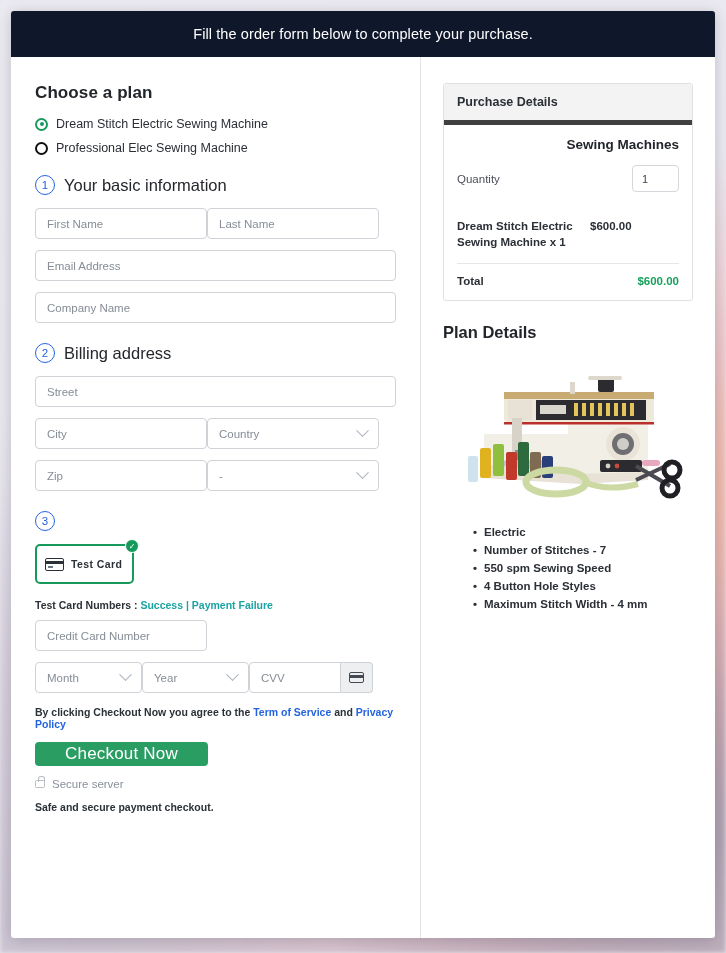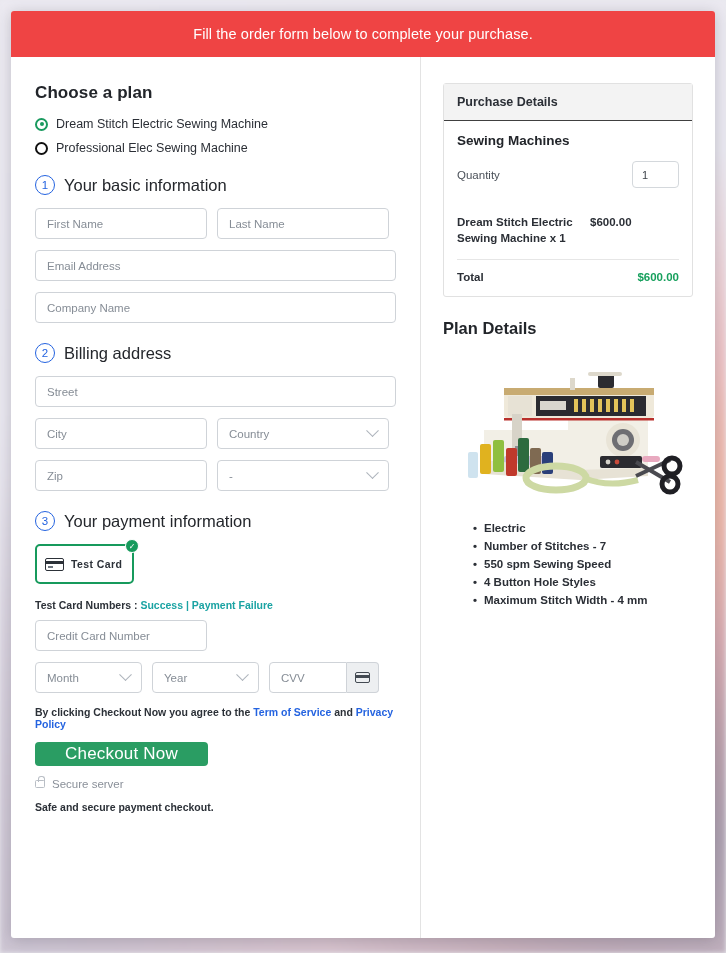--- a/index.html
+++ b/index.html
@@ -21,21 +21,21 @@
       linear-gradient(170deg, #eceaf1 0%, #e9e7ef 38%, #ddd7e2 62%, #cfc6d3 100%);
     filter: blur(2px);
   }
   #card {
     position:absolute; left:11px; top:11px; width:704px; height:927px;
     background:#fff; border-radius:3px;
     box-shadow:0 2px 14px rgba(40,40,60,.22);
     overflow:hidden;
   }
   #banner {
-    height:46px; background:#ef4444; color:#fff;
+    height:46px; background:#0f172a; color:#fff;
     display:flex; align-items:center; justify-content:center;
     font-size:14.5px; letter-spacing:.1px;
   }
   #body { display:flex; height:881px; }
   #left { width:409px; padding:26px 24px 0 24px; position:relative; }
   #vdiv { width:1px; background:#e3e3e3; margin-top:0; }
   #right { flex:1; padding:26px 22px 0 22px; }
 
   h2.sec { font-size:17px; font-weight:700; color:#22252a; margin:0 0 14px 0; letter-spacing:.1px; }
 
@@ -46,21 +46,21 @@
   .radio-label { font-size:12.5px; color:#2b2f36; }
 
   .step { display:flex; align-items:center; margin:20px 0 13px 0; }
   .step-num {
     width:20px; height:20px; border-radius:50%; border:1.6px solid #2463e0;
     color:#2463e0; font-size:11.5px; display:flex; align-items:center; justify-content:center;
     margin-right:9px; flex:none; font-weight:500;
   }
   .step-title { font-size:16.5px; color:#24272c; }
 
-  .row { display:flex; gap:10px; margin-bottom:11px; }
+  .row { display:flex; margin-bottom:11px; }
   .field {
     height:31px; border:1px solid #cfd3d8; border-radius:4px; background:#fff;
     display:flex; align-items:center; padding:0 11px;
     font-size:11.5px; color:#868d96; width:100%;
   }
   .field.half { width:172px; flex:none; }
   .sel { justify-content:space-between; }
   .chev { width:9px; height:9px; border-right:1.5px solid #aeb4bc; border-bottom:1.5px solid #aeb4bc; transform:rotate(45deg) translate(-2px,-2px); flex:none; }
 
   .paycard {
@@ -73,21 +73,21 @@
   .paycard .lbl { font-size:10.5px; color:#2c3138; font-weight:600; letter-spacing:.4px;}
   .badge {
     position:absolute; right:-7px; top:-7px; width:14px; height:14px; border-radius:50%;
     background:#169a5c; border:1.5px solid #fff; color:#fff; font-size:8px;
     display:flex; align-items:center; justify-content:center;
   }
   .testnums { font-size:10.5px; color:#2c3138; margin-bottom:9px; font-weight:600;}
   .testnums a { color:#1aa3a3; text-decoration:none; font-weight:600;}
   .testnums .bar { color:#1aa3a3; }
 
-  .cvvwrap { display:flex; width:110px; flex:none; }
+  .cvvwrap { display:flex; width:124px; flex:none; }
   .cvvwrap .field { border-top-right-radius:0; border-bottom-right-radius:0; }
   .cvvbtn {
     width:32px; height:31px; border:1px solid #cfd3d8; border-left:none;
     border-top-right-radius:4px; border-bottom-right-radius:4px;
     background:#edeff1; display:flex; align-items:center; justify-content:center; flex:none;
   }
   .cvvbtn .cc2 { width:15px; height:11px; border:1.3px solid #434a52; border-radius:2px; position:relative;}
   .cvvbtn .cc2::before{content:"";position:absolute;left:0;right:0;top:1.5px;height:3px;background:#434a52;}
 
   .terms { font-size:10.5px; color:#2c3138; font-weight:600; margin:13px 0 12px 0; }
@@ -96,23 +96,23 @@
     width:173px; height:24px; background:#2a9d63; border:none; border-radius:4px;
     color:#fff; font-size:17px; cursor:pointer; letter-spacing:.2px;
   }
   .secure { display:flex; align-items:center; margin:12px 0 11px 0; font-size:11.5px; color:#8a9099;}
   .lock { width:10px; height:8px; border:1.4px solid #b9bec5; border-radius:1.5px; position:relative; margin-right:7px; flex:none;}
   .lock::before{content:"";position:absolute;left:1.5px;top:-5px;width:5px;height:5px;border:1.4px solid #b9bec5;border-bottom:none;border-radius:3px 3px 0 0;}
   .safenote { font-size:10.5px; color:#2c3138; font-weight:600;}
 
   
   #purchase { border:1px solid #e1e1e1; border-radius:3px; }
-  #purchase .hd { background:#f3f3f3; border-bottom:1px solid #404040; padding:11px 13px; font-size:12.5px; font-weight:700; color:#2b2f36;}
+  #purchase .hd { background:#f3f3f3; border-bottom:5px solid #404040; padding:11px 13px; font-size:12.5px; font-weight:700; color:#2b2f36;}
   #purchase .bd { padding:12px 13px 13px 13px; }
-  .pm-title { font-size:13.5px; font-weight:700; color:#22252a; margin-bottom:13px;}
+  .pm-title { font-size:13.5px; font-weight:700; color:#22252a; margin-bottom:13px;text-align:right;}
   .qrow { display:flex; align-items:center; justify-content:space-between; margin-bottom:27px;}
   .qlabel { font-size:11.5px; color:#4b5159;}
   .qty { width:47px; height:27px; border:1px solid #d4d8dc; border-radius:4px; display:flex; align-items:center; padding:0 9px; font-size:11px; color:#3d434a; background:#fff;}
   .litem { display:flex; justify-content:flex-start; gap:8px; font-size:11.5px; color:#2b2f36; font-weight:600; line-height:1.35; padding-bottom:13px; border-bottom:1px solid #e6e6e6;}
   .litem .nm { max-width:125px;}
   .trow { display:flex; justify-content:space-between; padding-top:11px; font-size:11.5px; font-weight:700; color:#2b2f36;}
   .trow .amt { color:#17a05d; }
 
   .plan-h { font-size:16.5px; font-weight:700; color:#22252a; margin:22px 0 14px 0;}
   #machine { width:100%; height:155px; position:relative; margin-bottom:14px;}
@@ -179,21 +179,20 @@
       <div class="row">
         <div class="field half">Zip</div>
         <div class="field half sel">
           <span>-</span>
           <span class="chev"></span>
         </div>
       </div>
 
       <div class="step">
         <span class="step-num">3</span>
-        <span class="step-title">Your payment information</span>
       </div>
 
       <div class="paycard">
         <span class="cc"></span>
         <span class="lbl">Test Card</span>
         <span class="badge">✓</span>
       </div>
 
       <div class="testnums">
         <span>Test Card Numbers : </span><a href="#">Success</a><span class="bar"> | </span><a href="#">Payment Failure</a>

